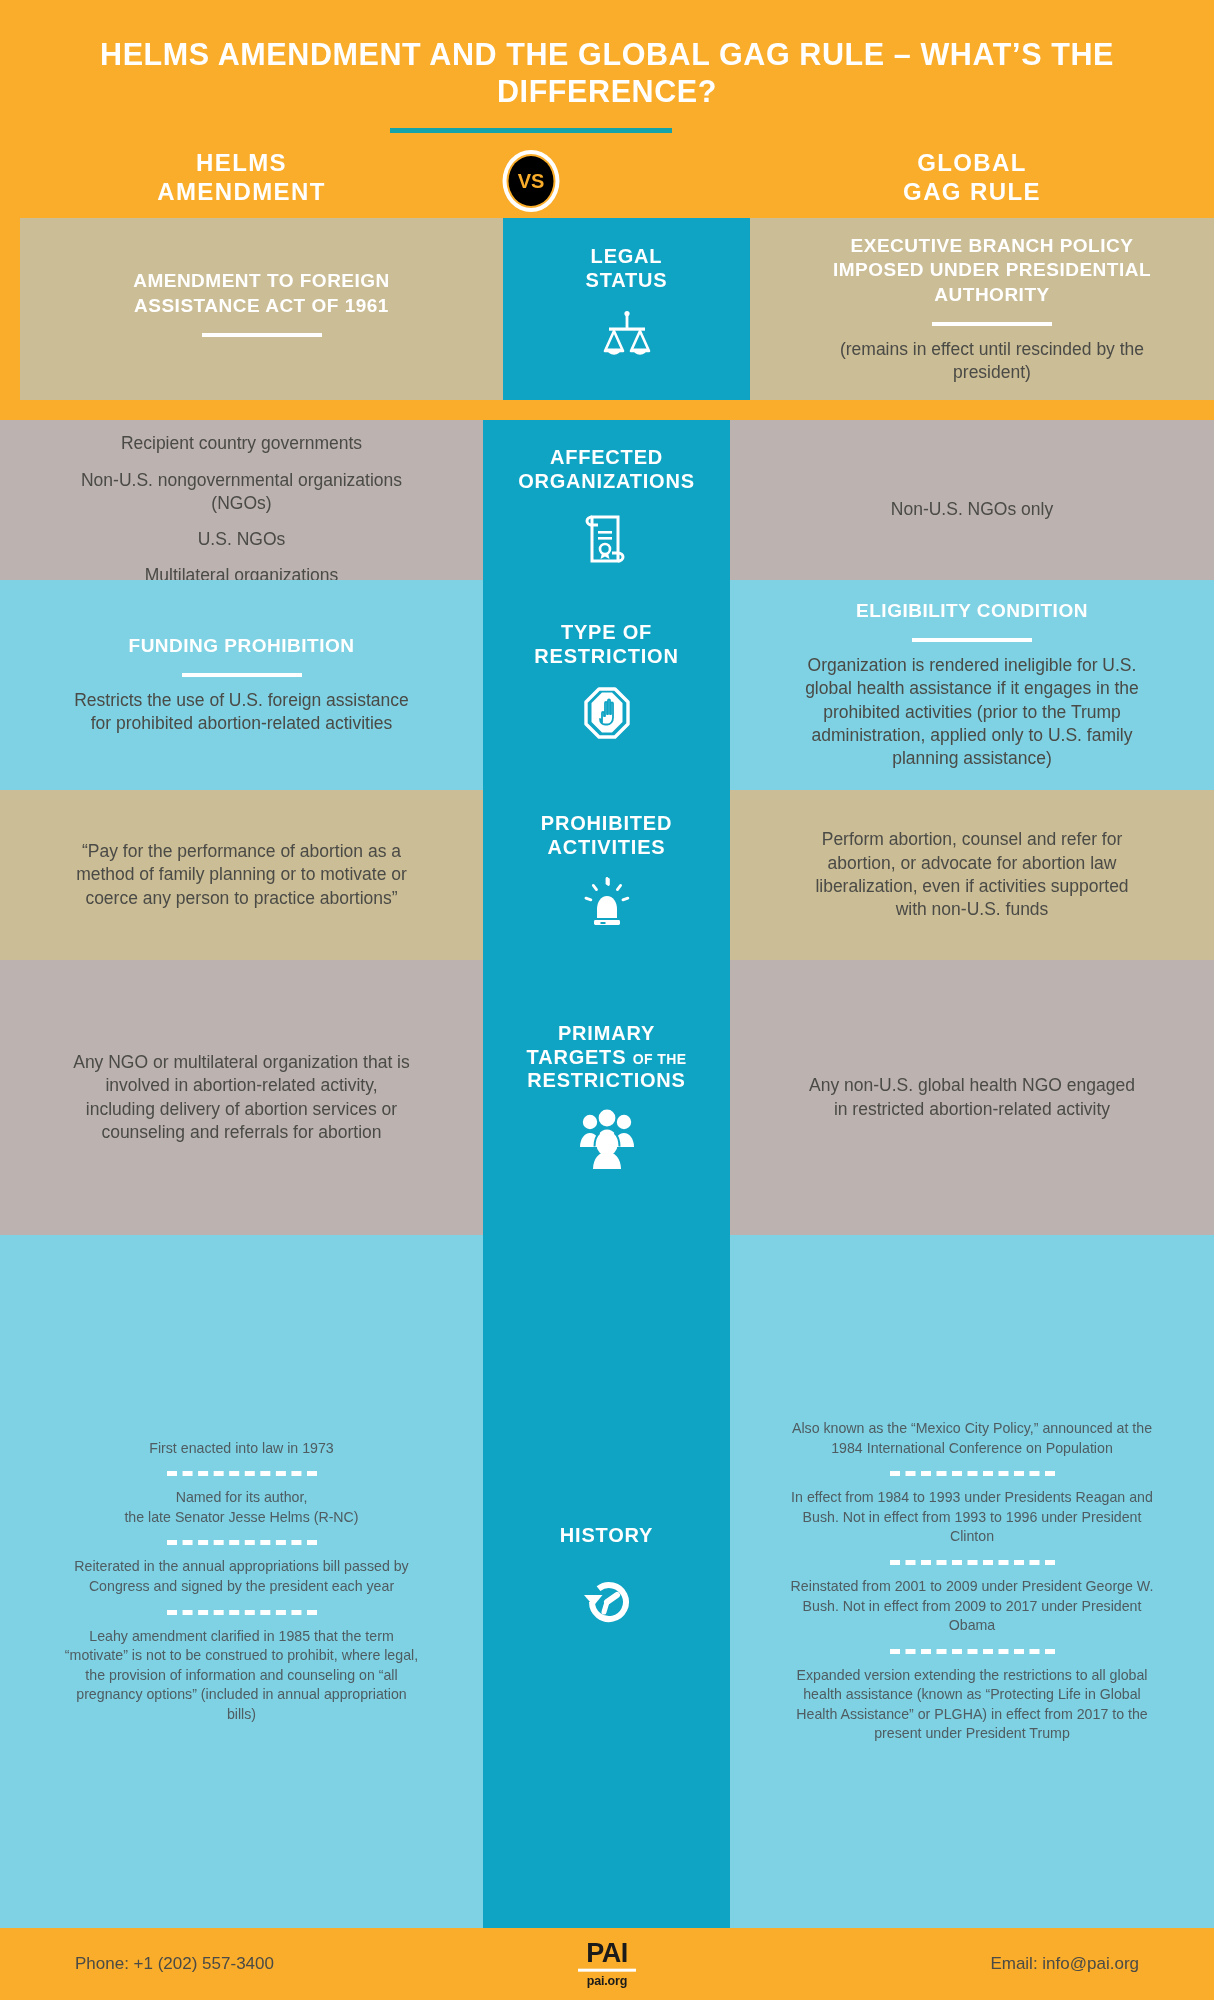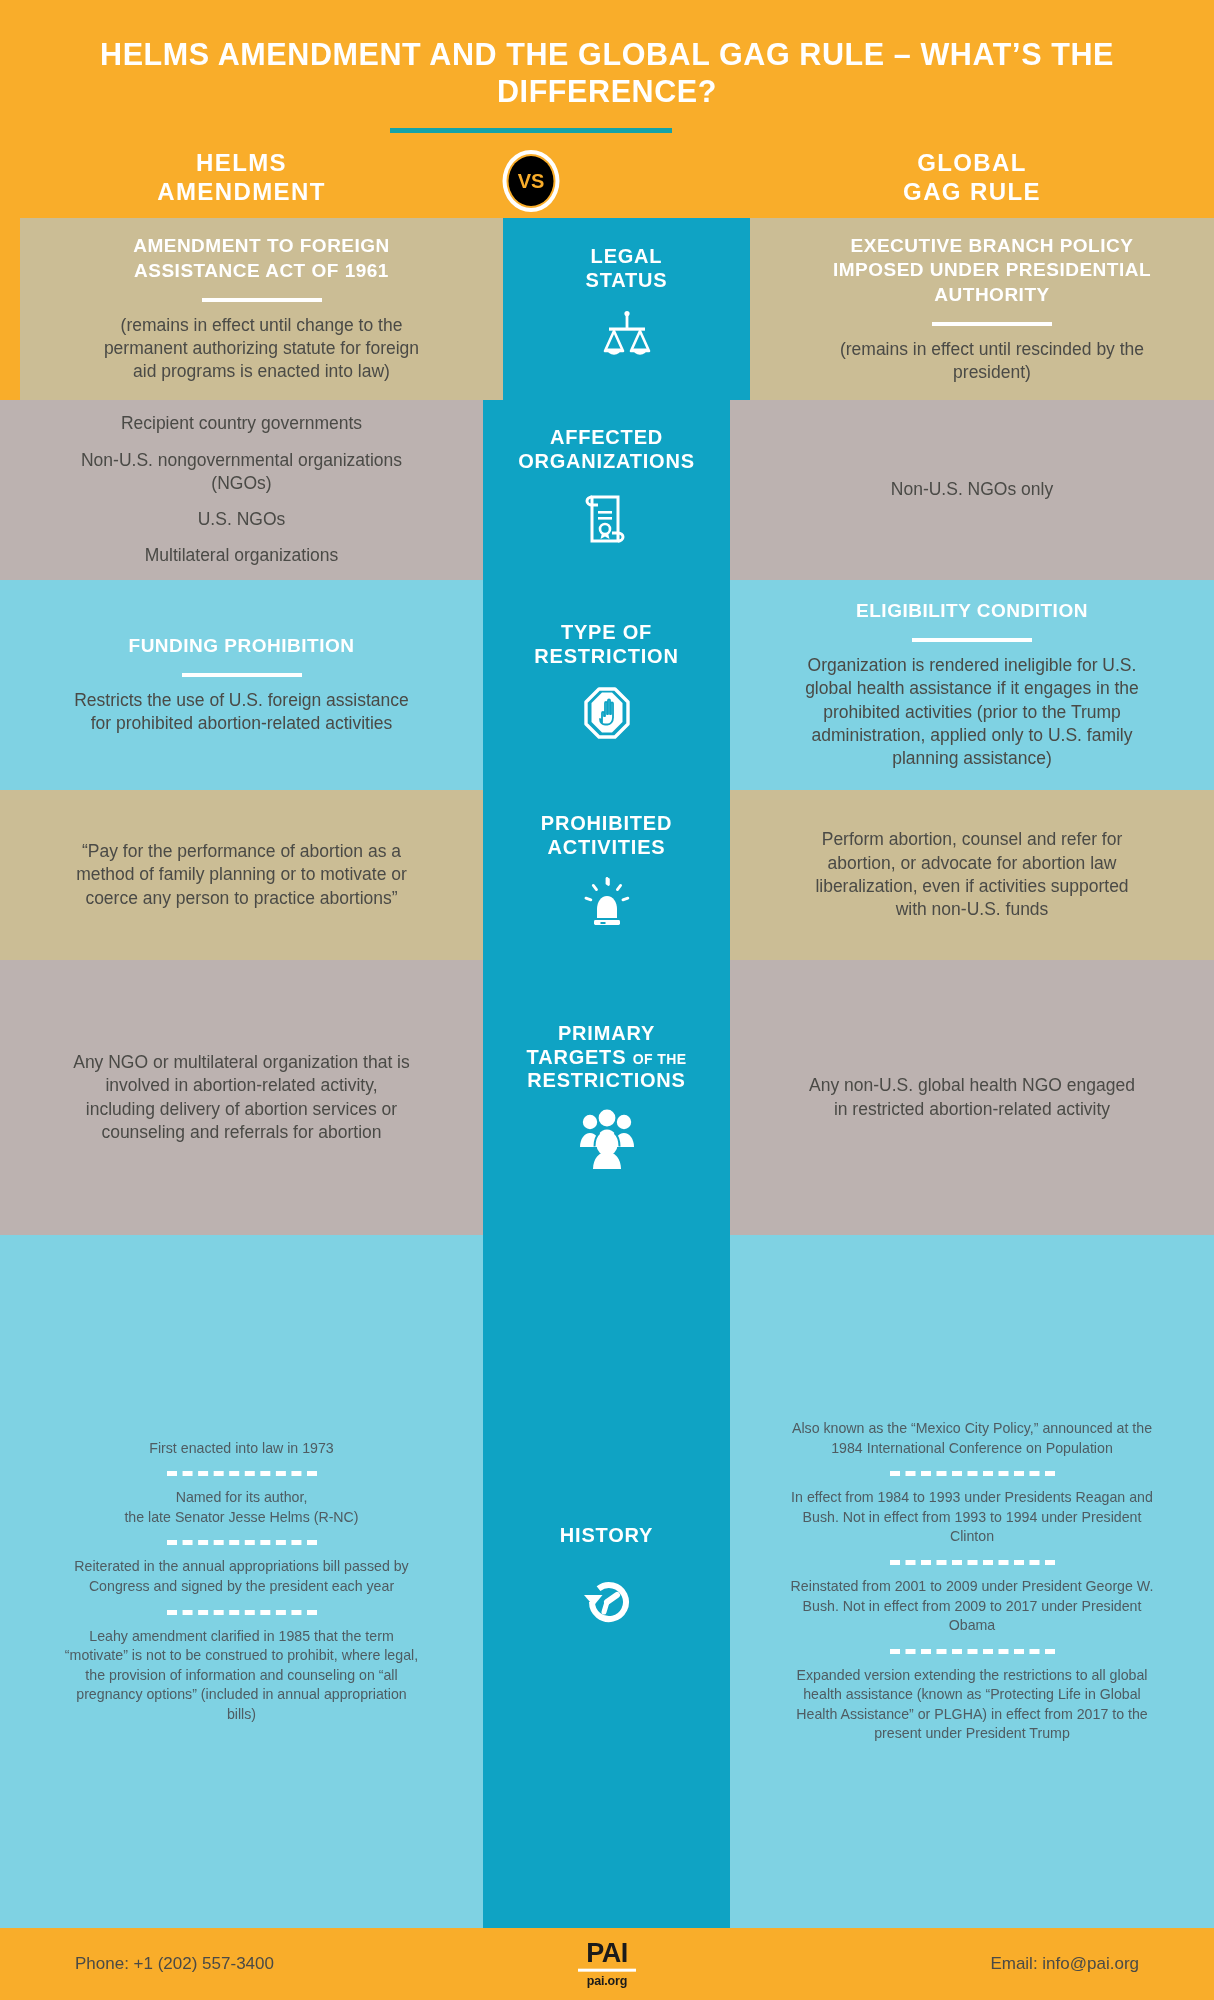--- a/index.html
+++ b/index.html
@@ -167,21 +167,20 @@
     <div class="col-head right">
       <span style="white-space:pre-line">GLOBAL
 GAG RULE</span>
     </div>
   </div>
 
   <div class="row band-tan" style="top:218px;height:182px;margin-left:20px;">
     <div class="side left">
       <div class="side-heading">AMENDMENT TO FOREIGN ASSISTANCE ACT OF 1961</div>
       <div class="side-divider"></div>
-      <div class="side-body">(remains in effect until change to the permanent authorizing statute for foreign aid programs is enacted into law)</div>
     </div>
 
     <div class="center">
       <div class="center-label" style="white-space:pre-line">LEGAL
 STATUS</div>
       <div class="center-icon">
         <svg width="62" height="62" viewBox="0 0 62 62" fill="none">
           <rect x="29.6" y="6" width="2.8" height="16" fill="#fff"></rect>
           <rect x="13" y="20.5" width="36" height="3.2" fill="#fff"></rect>
           <circle cx="31" cy="6.5" r="2.6" fill="#fff"></circle>
@@ -193,21 +192,21 @@
       </div>
     </div>
 
     <div class="side right">
       <div class="side-heading">EXECUTIVE BRANCH POLICY IMPOSED UNDER PRESIDENTIAL AUTHORITY</div>
       <div class="side-divider"></div>
       <div class="side-body">(remains in effect until rescinded by the president)</div>
     </div>
   </div>
 
-  <div class="row band-mauve" style="top:400px;height:180px;">
+  <div class="row band-mauve" style="top:420px;height:180px;">
     <div class="side left">
       <div class="side-body">
         <p>Recipient country governments</p>
         <p>Non-U.S. nongovernmental organizations (NGOs)</p>
         <p>U.S. NGOs</p>
         <p>Multilateral organizations</p>
       </div>
     </div>
 
     <div class="center">
@@ -345,21 +344,21 @@
           <path d="M35 33 l10 -7" stroke="#fff" stroke-width="6" stroke-linecap="round" fill="none"></path>
           <path d="M35 33 l-3 10" stroke="#fff" stroke-width="5" stroke-linecap="round" fill="none"></path>
         </svg>
       </div>
     </div>
 
     <div class="side right" style="padding:14px 58px;">
       <div class="hist-list">
         <div class="hist-item">Also known as the “Mexico City Policy,” announced at the 1984 International Conference on Population</div>
         <div class="hist-sep wide"></div>
-        <div class="hist-item">In effect from 1984 to 1993 under Presidents Reagan and Bush. Not in effect from 1993 to 1994 under President Clinton</div>
+        <div class="hist-item">In effect from 1984 to 1993 under Presidents Reagan and Bush. Not in effect from 1993 to 1996 under President Clinton</div>
         <div class="hist-sep wide"></div>
         <div class="hist-item">Reinstated from 2001 to 2009 under President George W. Bush. Not in effect from 2009 to 2017 under President Obama</div>
         <div class="hist-sep wide"></div>
         <div class="hist-item">Expanded version extending the restrictions to all global health assistance (known as “Protecting Life in Global Health Assistance” or PLGHA) in effect from 2017 to the present under President Trump</div>
       </div>
     </div>
   </div>
 
   <div class="footer">
     <div class="footer-phone">Phone: +1 (202) 557-3400</div>

